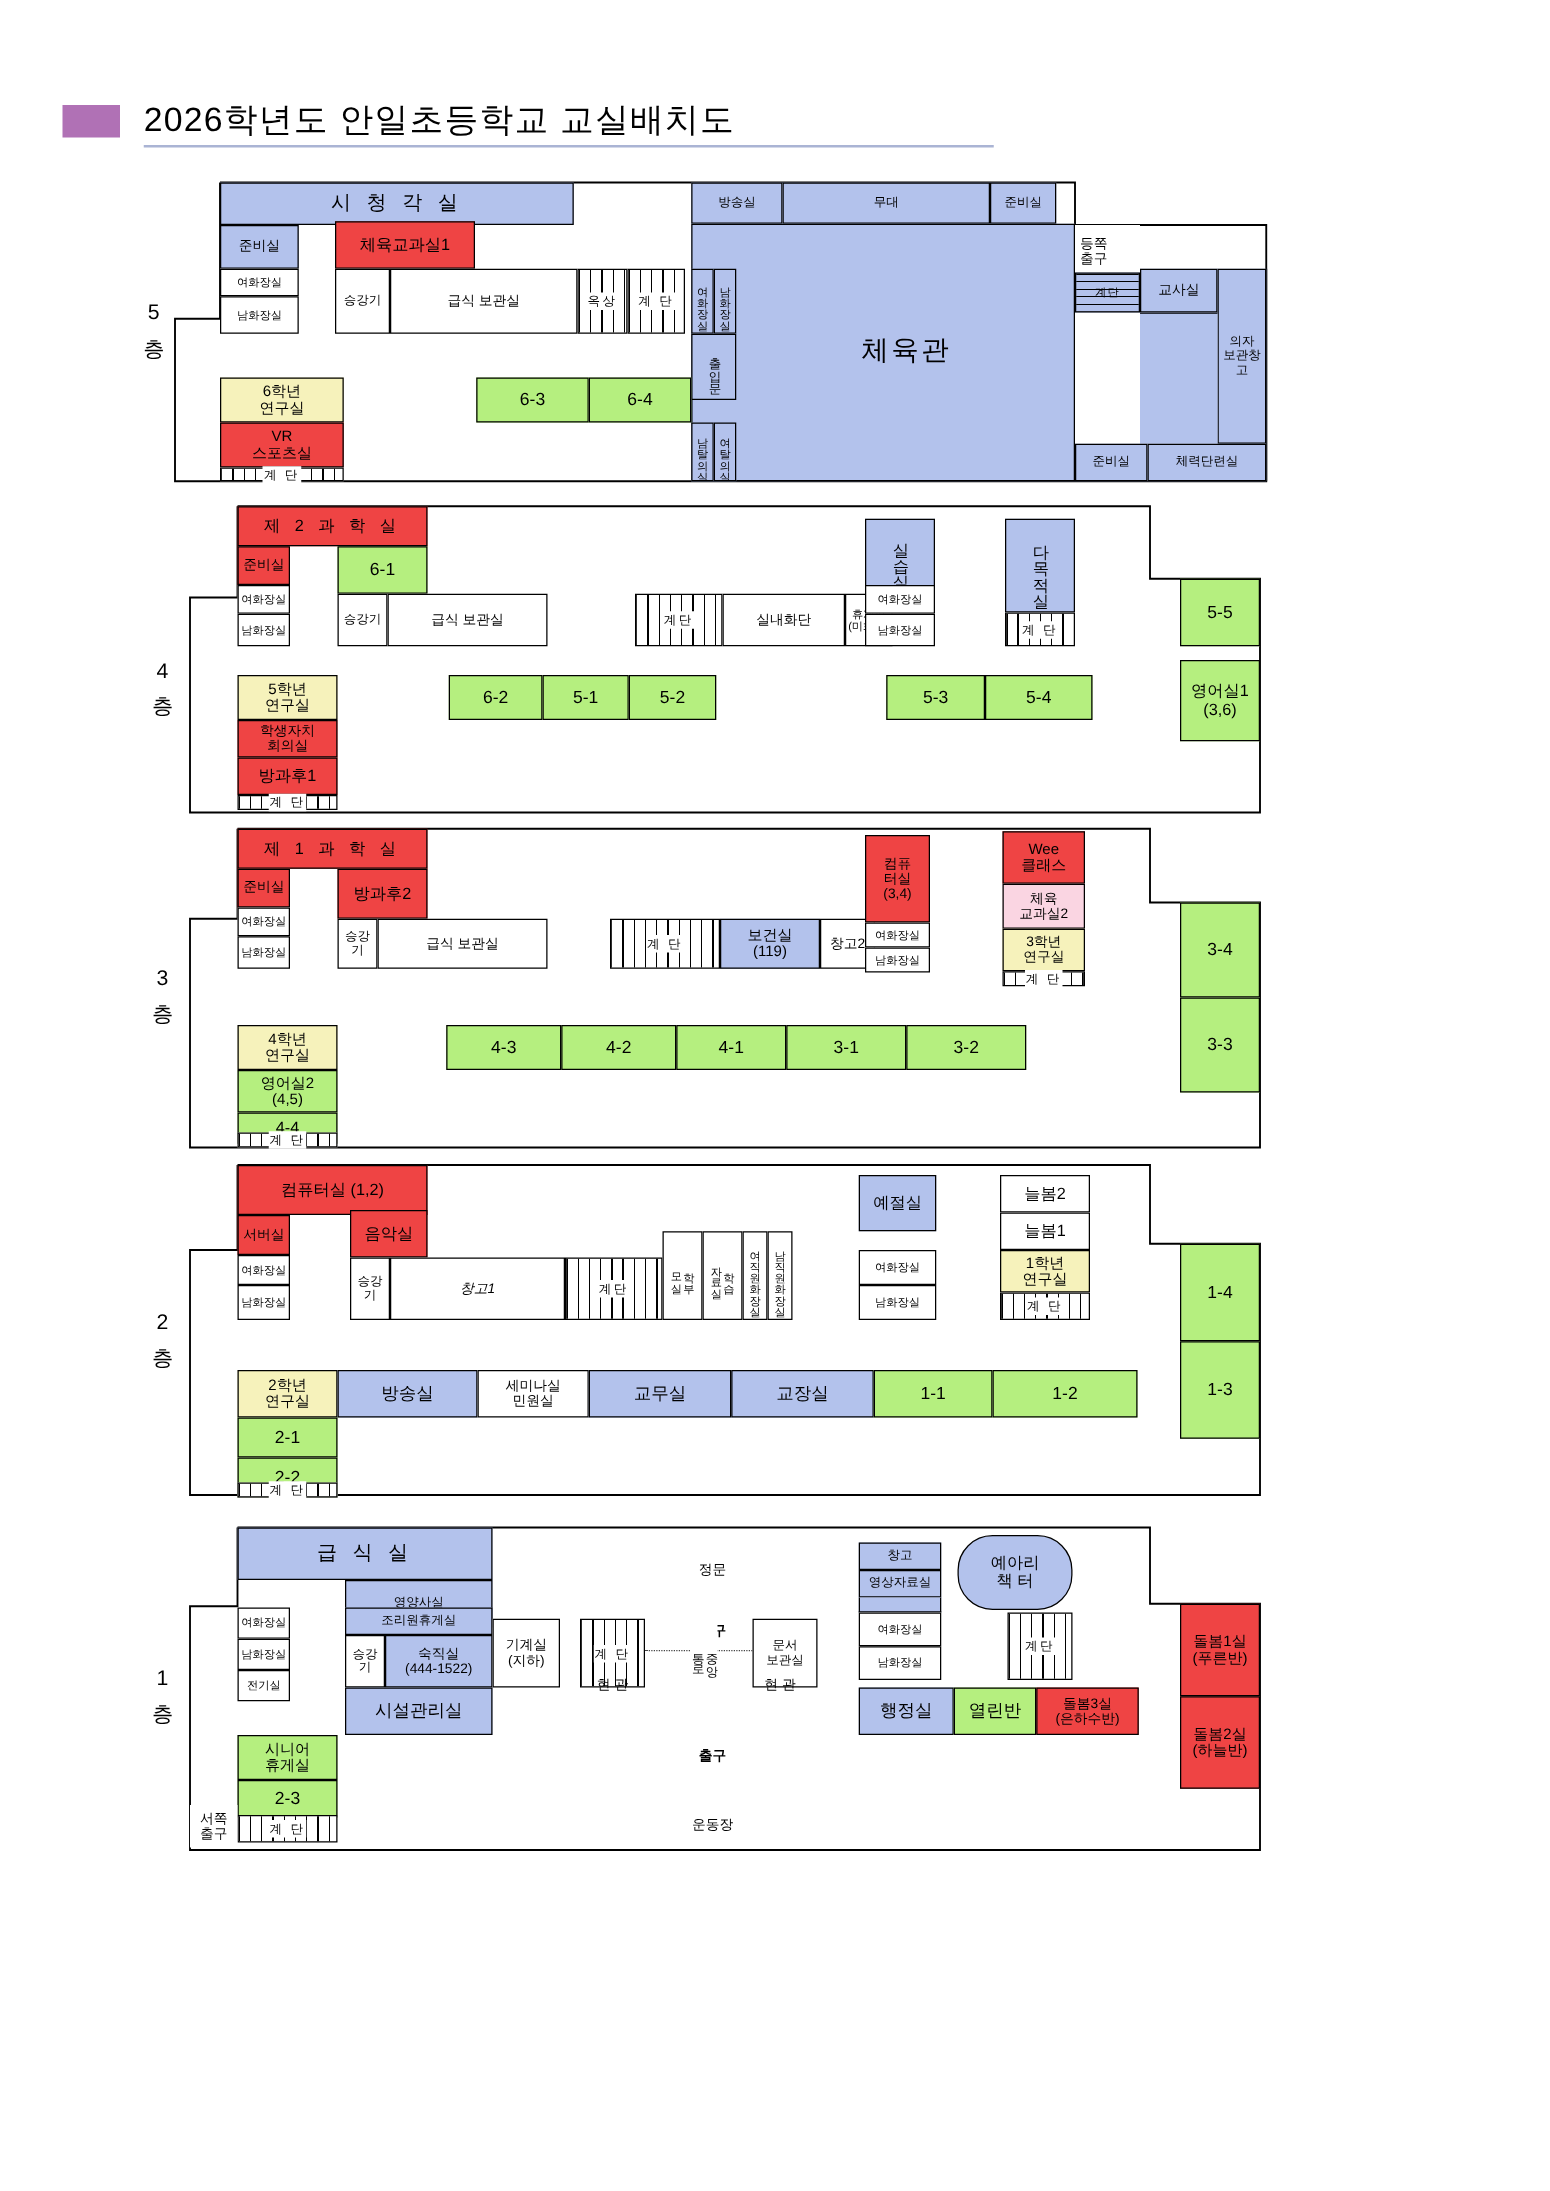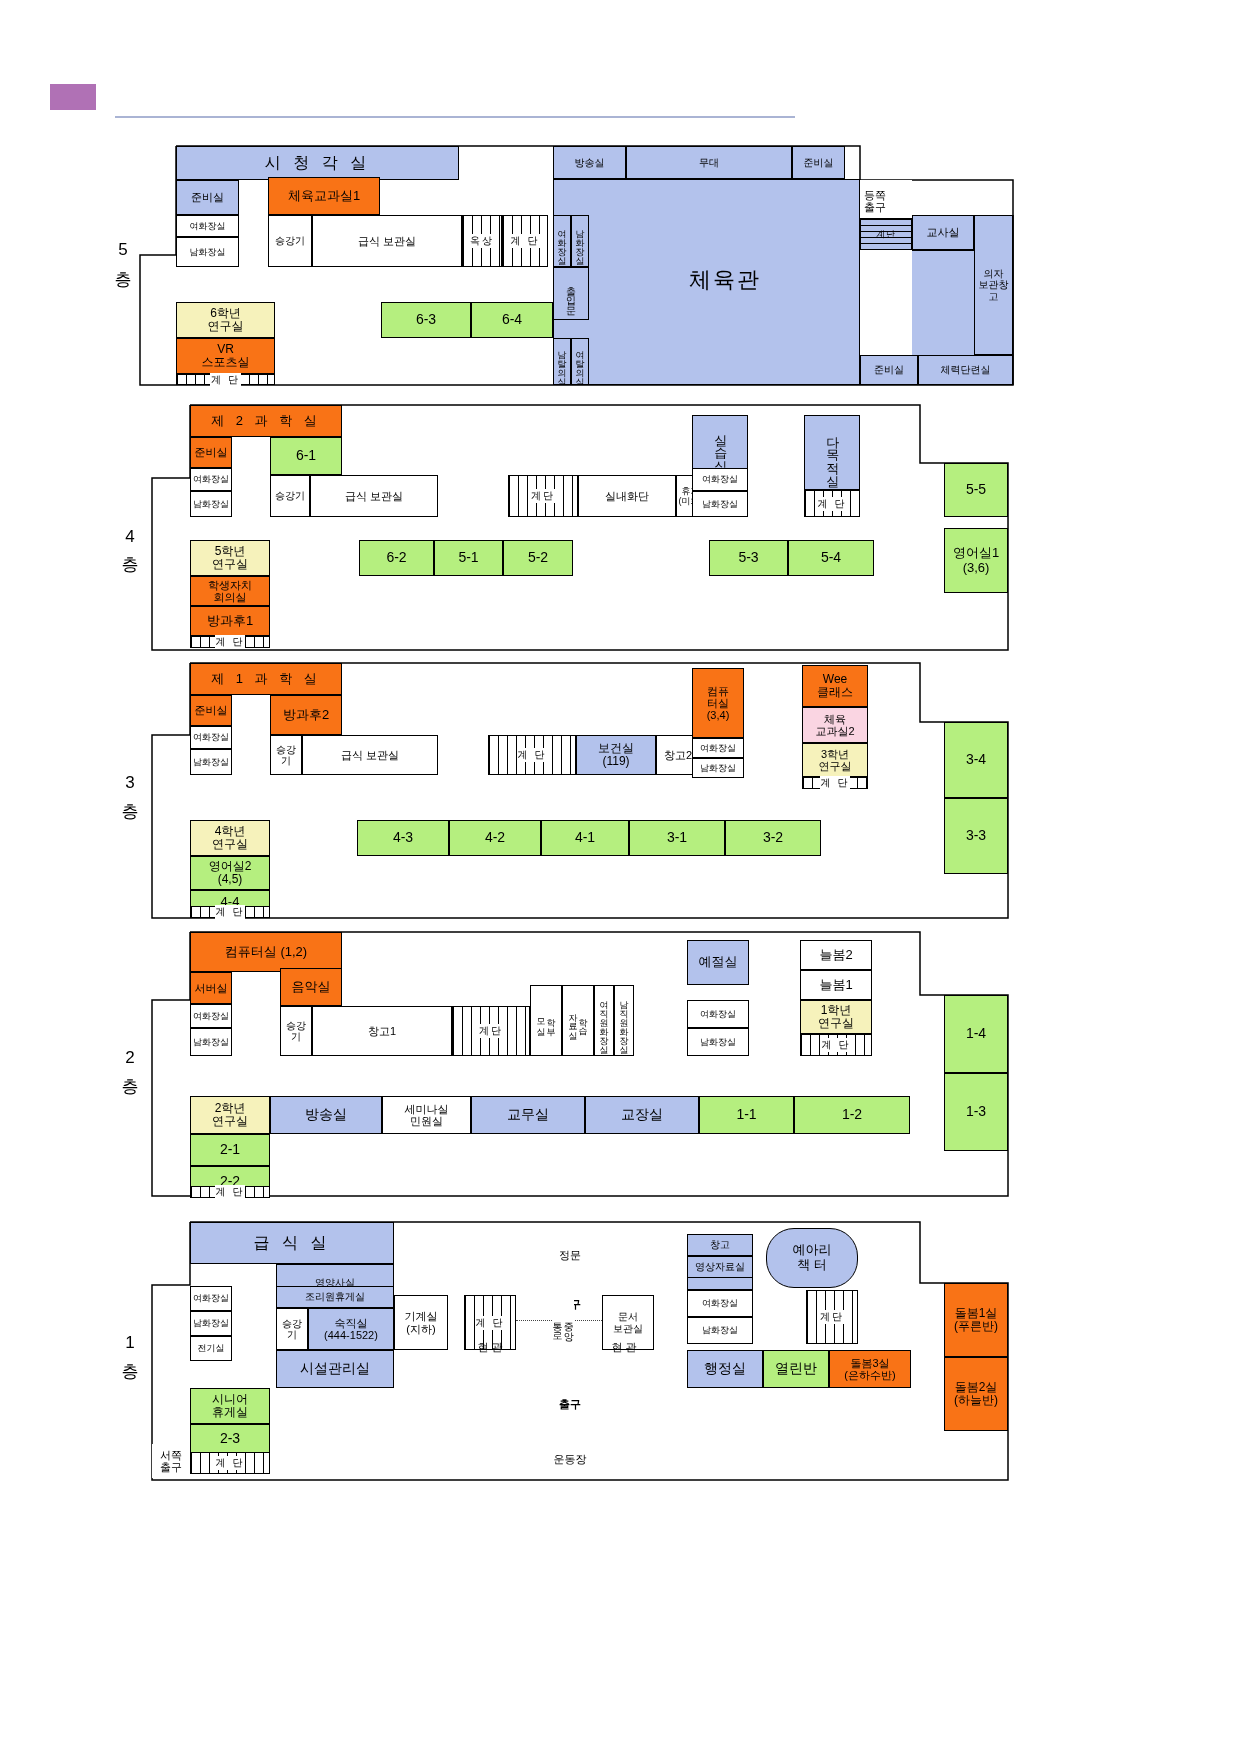--- a/index.html
+++ b/index.html
@@ -31,21 +31,21 @@
     border:1px solid #000;
     display:flex; align-items:center; justify-content:center;
     text-align:center;
     font-size:11px;
     line-height:1.12;
     background:#ffffff;
     overflow:hidden;
     white-space:pre-line;
   }
   .blue   { background:#b3c2ec; }
-  .peach  { background:#f97316; }
+  .peach  { background:#ef4444; }
   .green  { background:#b5ef7f; }
   .yellow { background:#f6f2bb; }
   .pink   { background:#fad5e2; }
   .white  { background:#ffffff; }
   .noborder { border:none; }
 
   .f9  { font-size:9px; }
   .f10 { font-size:10px; }
   .f11 { font-size:11px; }
   .f12 { font-size:12px; }
@@ -78,20 +78,21 @@
 
   
   .dotline { position:absolute; border-top:1px dotted #444; }
   .plaintext { position:absolute; font-size:11px; text-align:center; }
 </style>
 </head>
 <body>
 
 <div id="title-bar">
   <div id="title-swatch"></div>
+  <div id="title-text">2026학년도  안일초등학교  교실배치도</div>
   <div id="title-rule"></div>
 </div>
 
 <div class="floor-num" style="left:108px;top:240px;">5</div>
 <div class="floor-cha" style="left:108px;top:268px;">층</div>
 
 <svg class="floor-svg" width="1240" height="1753" style="pointer-events:none;z-index:0;">
 
   <polyline points="176,146 176,255 140,255 140,385 1013,385 1013,215 1013,215" fill="none" stroke="#000" stroke-width="1.5"></polyline>
   <polyline points="176,146 860,146 860,180 1013,180 1013,385" fill="none" stroke="#000" stroke-width="1.5"></polyline>
@@ -244,21 +245,21 @@
 <div class="floor-num" style="left:115px;top:1048px;">2</div>
 <div class="floor-cha" style="left:115px;top:1075px;">층</div>
 
 <div class="rm peach f13" style="left:190px;top:932px;width:152px;height:40px;">컴퓨터실 (1,2)</div>
 <div class="rm peach f11" style="left:190px;top:972px;width:42px;height:32px;">서버실</div>
 <div class="rm white f9" style="left:190px;top:1004px;width:42px;height:24px;">여화장실</div>
 <div class="rm white f9" style="left:190px;top:1028px;width:42px;height:28px;">남화장실</div>
 <div class="rm peach f13" style="left:280px;top:968px;width:62px;height:38px;">음악실</div>
 <div class="rm white f10" style="left:280px;top:1006px;width:32px;height:50px;">승강
 기</div>
-<div class="rm white f11" style="left:312px;top:1006px;width:140px;height:50px;">창고1</div>
+<div class="rm white f11" style="left:312px;top:1006px;width:140px;height:50px;font-style:italic;">창고1</div>
 <div class="stair" style="left:452px;top:1006px;width:78px;height:50px;">
     <span class="f10">계단</span>
   </div>
 <div class="rm white f9 vert" style="left:530px;top:985px;width:32px;height:71px;">학부
 모실</div>
 <div class="rm white f9 vert" style="left:562px;top:985px;width:32px;height:71px;">학습
 자료실</div>
 <div class="rm white f9 vert" style="left:594px;top:985px;width:20px;height:71px;">여직원화장실</div>
 <div class="rm white f9 vert" style="left:614px;top:985px;width:20px;height:71px;">남직원화장실</div>
 <div class="rm blue f13" style="left:687px;top:940px;width:62px;height:45px;">예절실</div>

